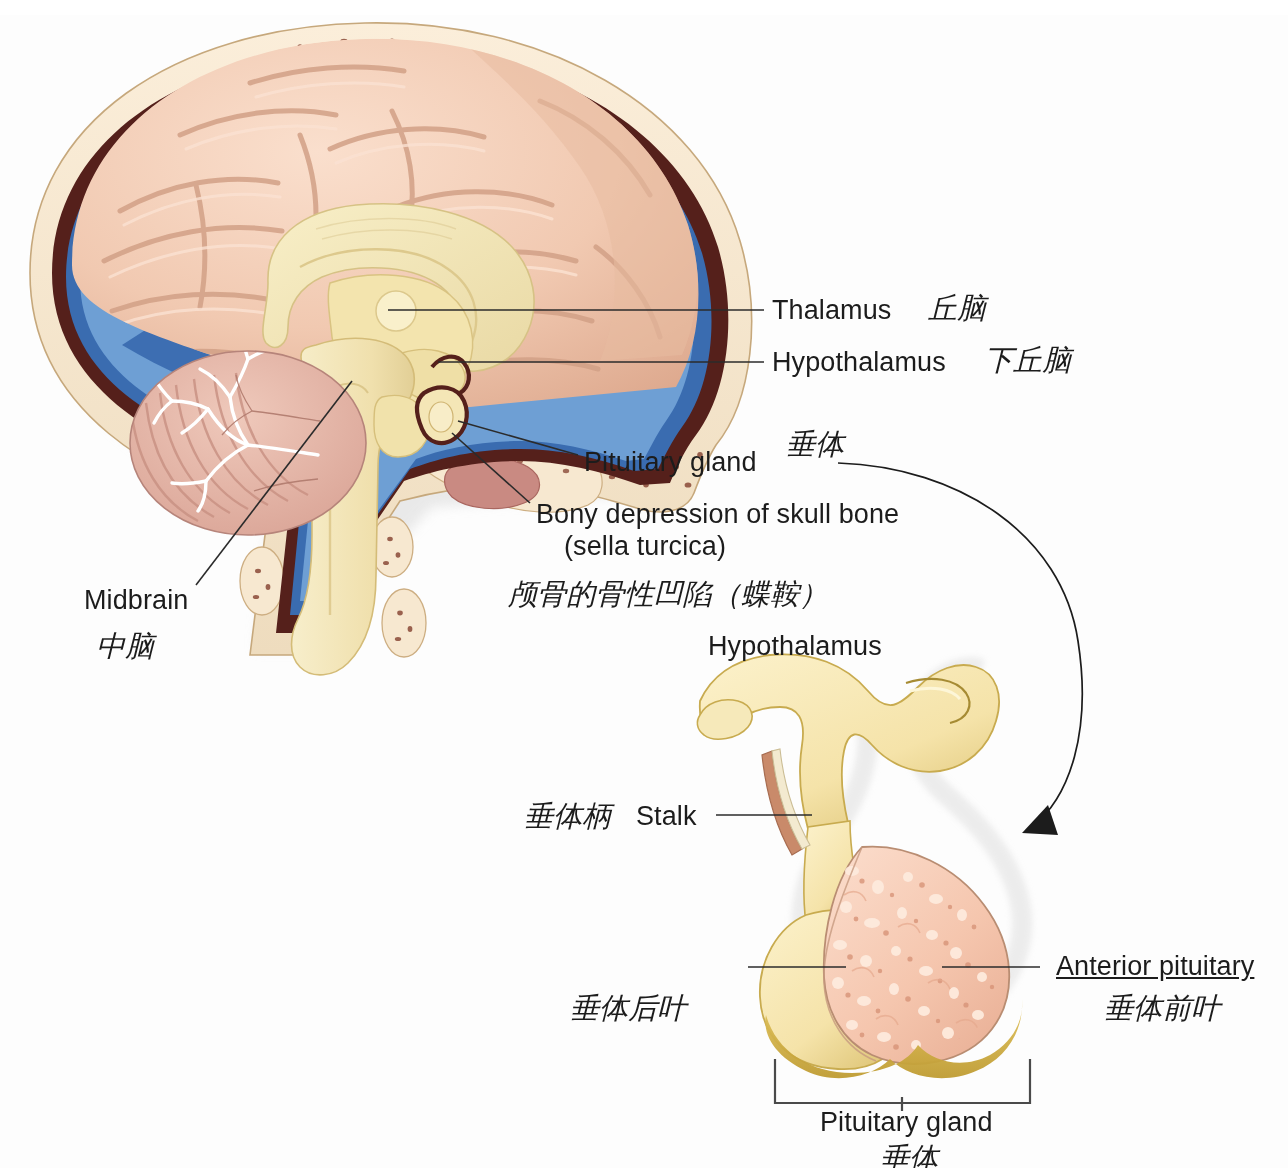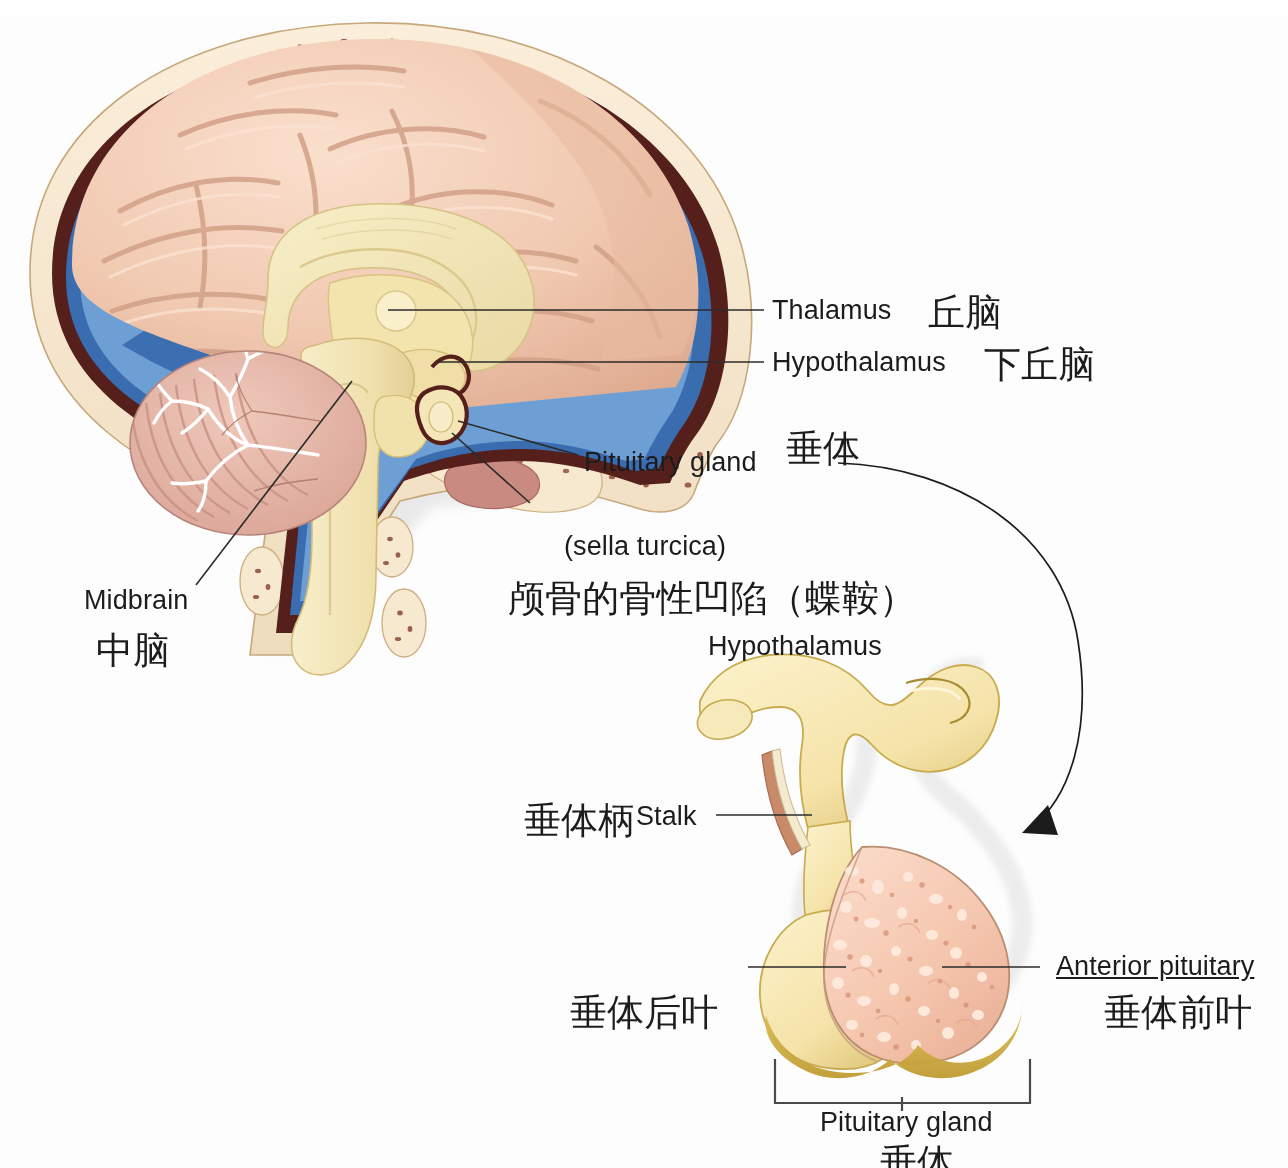--- a/index.html
+++ b/index.html
@@ -18,21 +18,21 @@
     margin-top:15px;
   }
   .lbl{
     position:absolute;
     white-space:nowrap;
     color:#1c1c1c;
     line-height:1.18;
     letter-spacing:.1px;
   }
   .en{font-size:27px;}
-  .cn{font-size:37px;font-family:"DejaVu Sans","Liberation Sans",sans-serif;}
+  .cn{font-size:29px;font-family:"DejaVu Sans","Liberation Sans",sans-serif;font-style:italic;}
   svg.art{position:absolute;left:0;top:0;width:1288px;height:1168px;}
   .leader{stroke:#2b2b2b;stroke-width:1.6;fill:none;}
   .bracket{stroke:#4a4a4a;stroke-width:2.2;fill:none;}
   .arrowline{stroke:#1c1c1c;stroke-width:1.7;fill:none;}
 </style>
 </head>
 <body>
 
 <div id="stage">
 
@@ -475,20 +475,21 @@
 
   <div class="lbl en" style="left:772px;top:280px;">Thalamus</div>
   <div class="lbl cn" style="left:928px;top:276px;">丘脑</div>
 
   <div class="lbl en" style="left:772px;top:332px;">Hypothalamus</div>
   <div class="lbl cn" style="left:984px;top:328px;">下丘脑</div>
 
   <div class="lbl en" style="left:584px;top:432px;">Pituitary gland</div>
   <div class="lbl cn" style="left:786px;top:412px;">垂体</div>
 
+  <div class="lbl en" style="left:536px;top:484px;">Bony depression of skull bone</div>
   <div class="lbl en" style="left:564px;top:516px;">(sella turcica)</div>
   <div class="lbl cn" style="left:508px;top:562px;">颅骨的骨性凹陷（蝶鞍）</div>
 
   <div class="lbl en" style="left:84px;top:570px;">Midbrain</div>
   <div class="lbl cn" style="left:96px;top:614px;">中脑</div>
 
   <div class="lbl en" style="left:708px;top:616px;">Hypothalamus</div>
 
   <div class="lbl cn" style="left:524px;top:784px;">垂体柄</div>
   <div class="lbl en" style="left:636px;top:786px;">Stalk</div>

